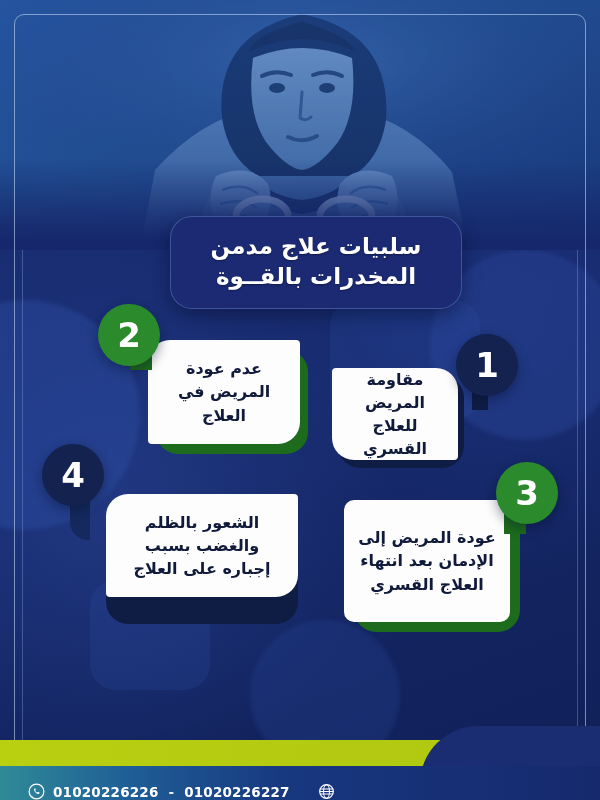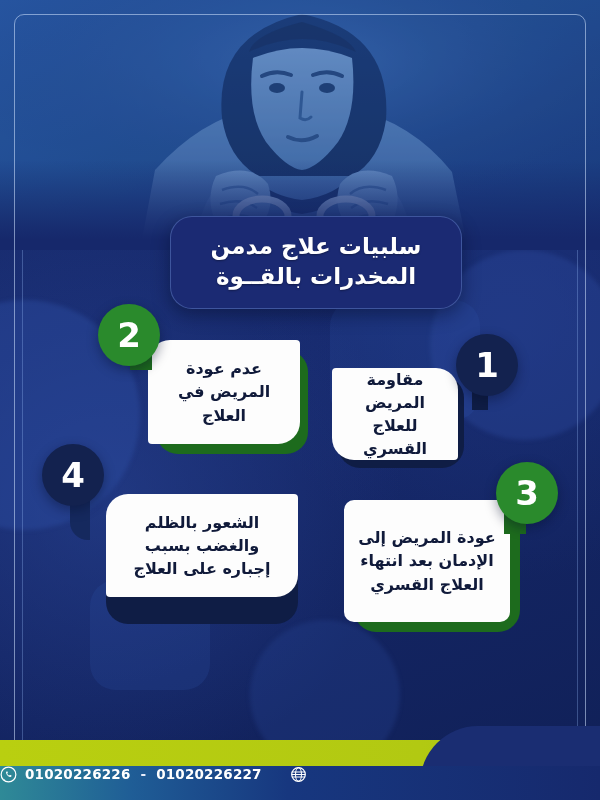--- a/index.html
+++ b/index.html
@@ -110,21 +110,21 @@
                border-bottom-left-radius:18px;}
 
   
   .lime{position:absolute;left:0;top:740px;width:600px;height:28px;
         background:linear-gradient(90deg,#b9cf10 0%,#b2c912 70%,#a8c016 100%);}
   .lime-notch{position:absolute;left:420px;top:726px;width:240px;height:58px;
               background:#1a2d72;border-radius:90px 0 0 0;transform:skewX(0deg);}
   .footbar{position:absolute;left:0;top:766px;width:600px;height:34px;
            background:linear-gradient(90deg,#2f8a97 0%,#1f5d96 22%,#17377f 48%,#16296d 100%);}
   .footinner{position:absolute;left:0;top:766px;width:561px;height:34px;
-             display:flex;align-items:flex-start;gap:8px;box-sizing:border-box;
+             display:flex;align-items:flex-end;gap:8px;padding-left:28px;box-sizing:border-box;
              direction:ltr;}
   .footinner .ftxt{color:#fff;font-weight:bold;font-size:13.5px;letter-spacing:.2px;}
   .footinner .dash{color:#e8eefc;font-weight:bold;font-size:13.5px;margin:0 2px;}
   .ficon{width:17px;height:17px;flex:0 0 auto;display:block;}
   .gap{width:12px;}
 
   
   .logo{position:absolute;left:468px;top:722px;width:116px;height:62px;z-index:6;}
 </style>
 </head>

